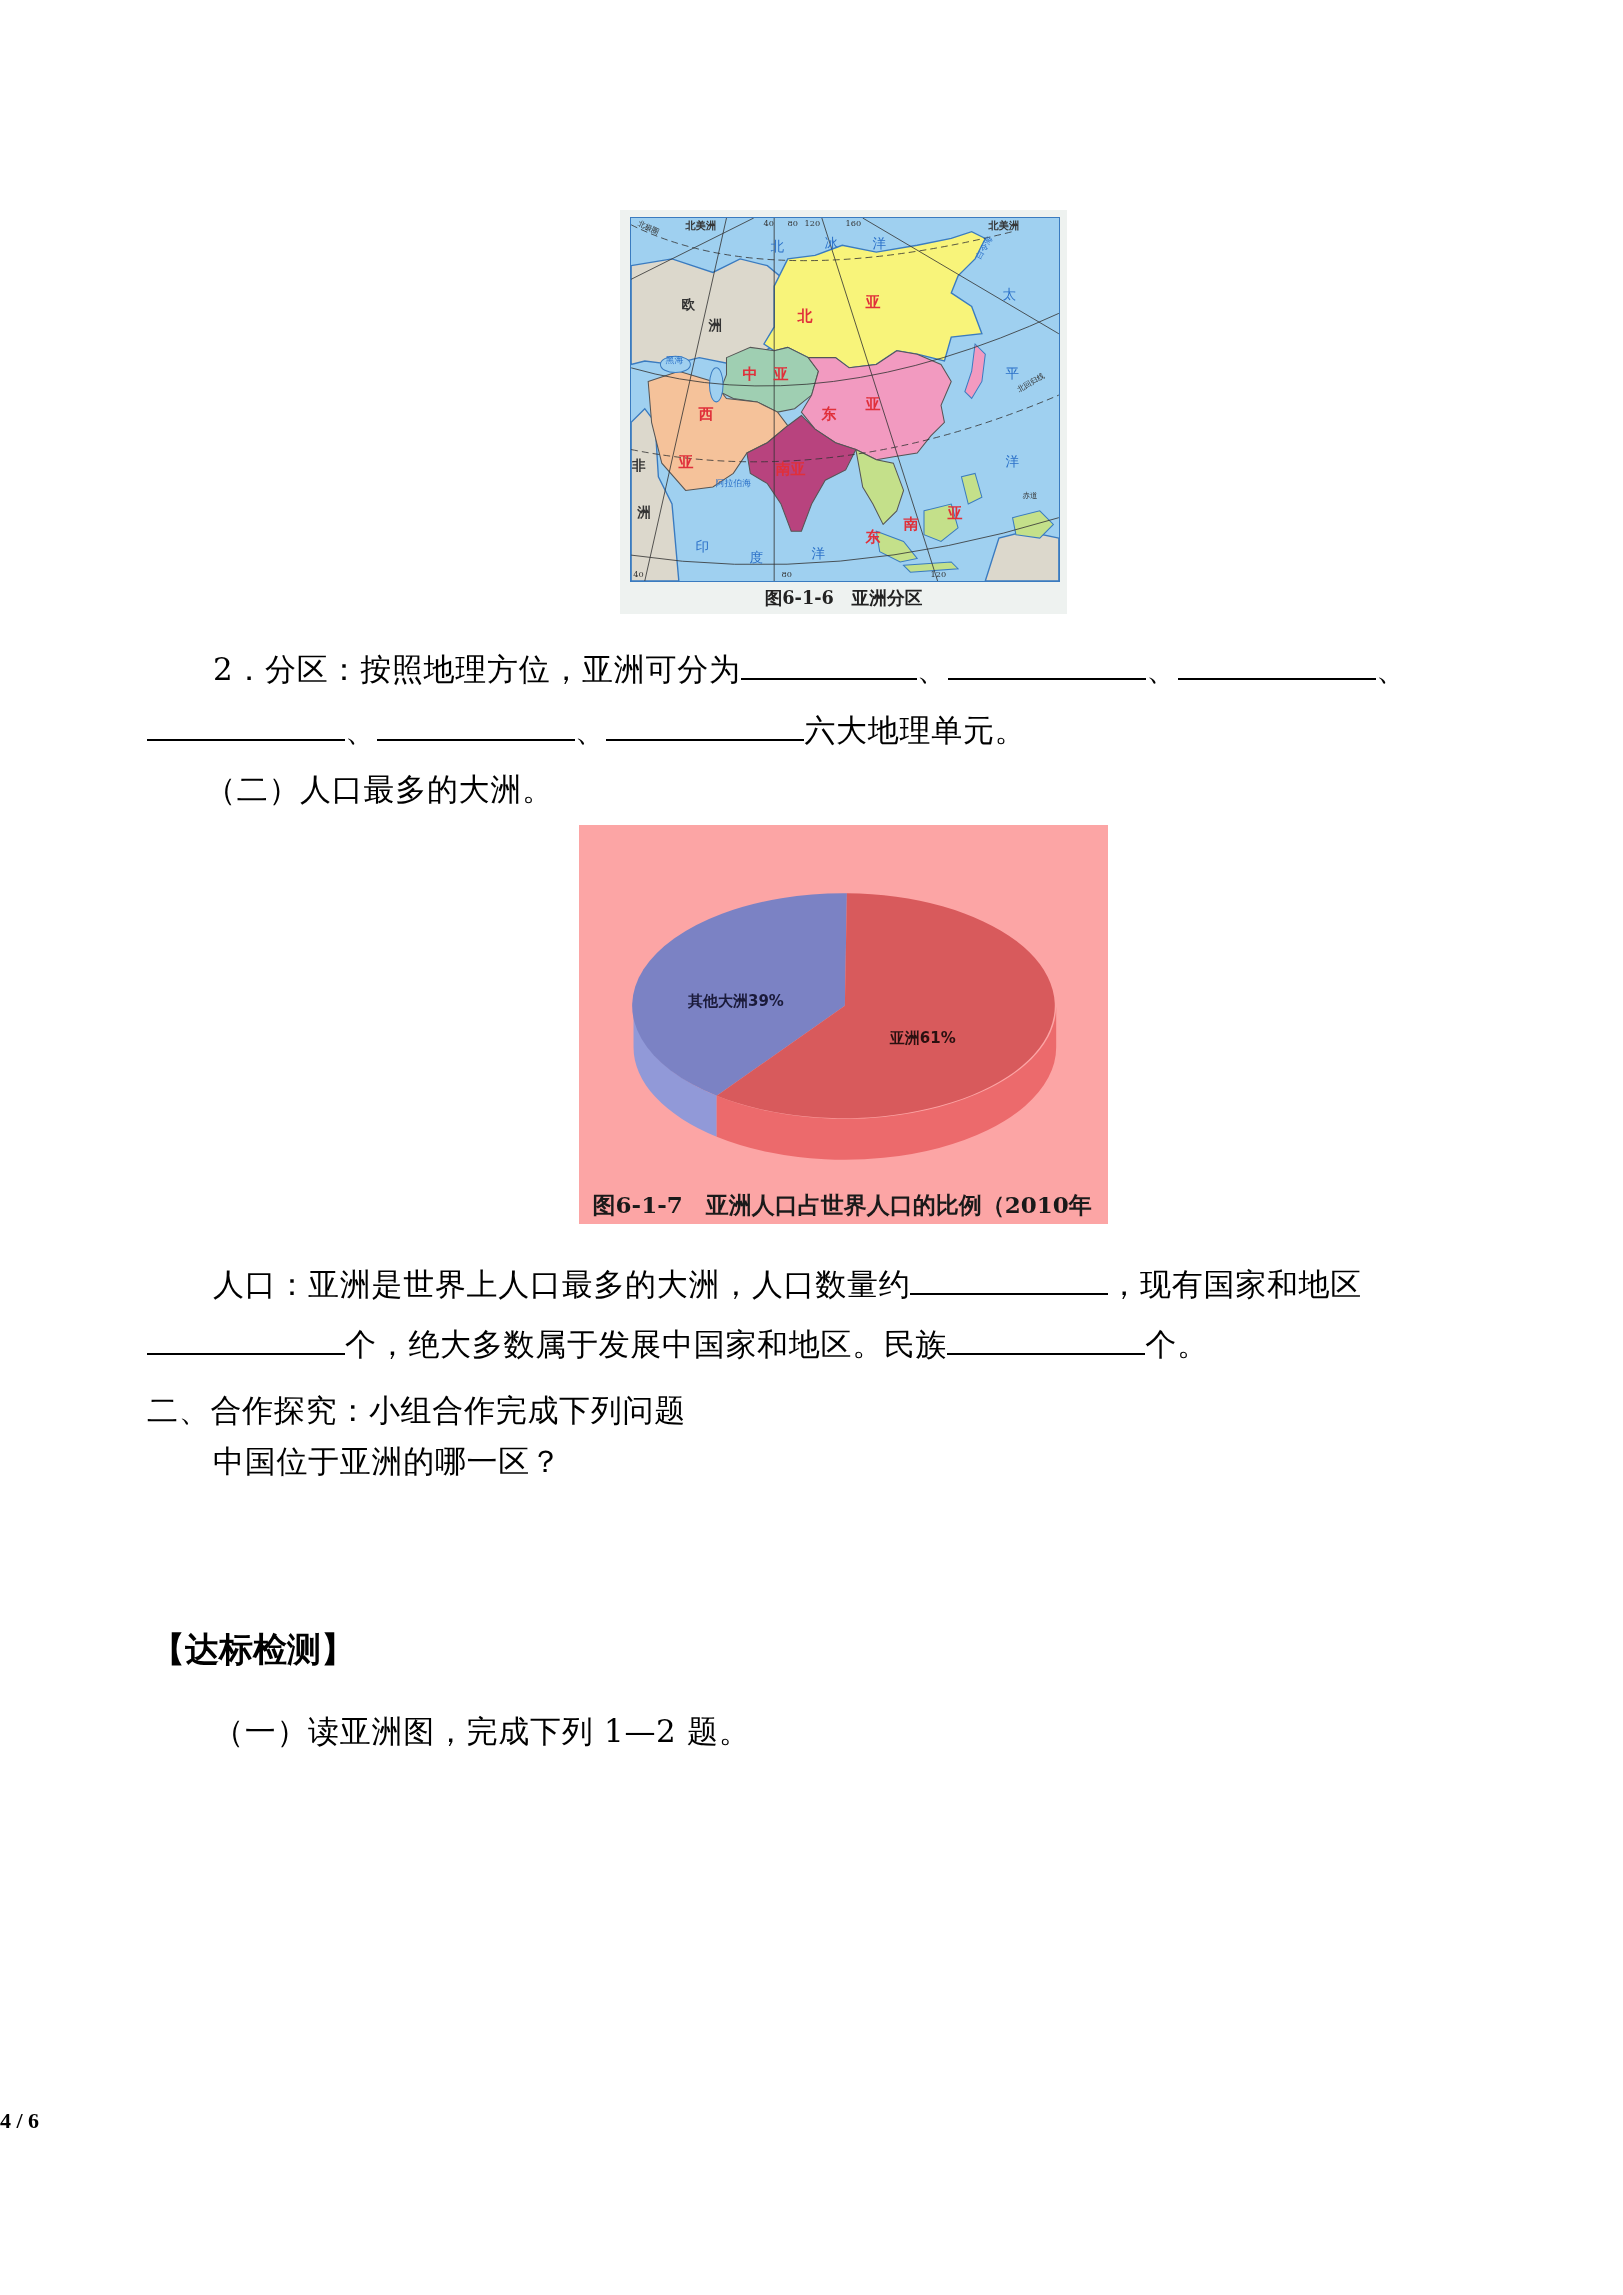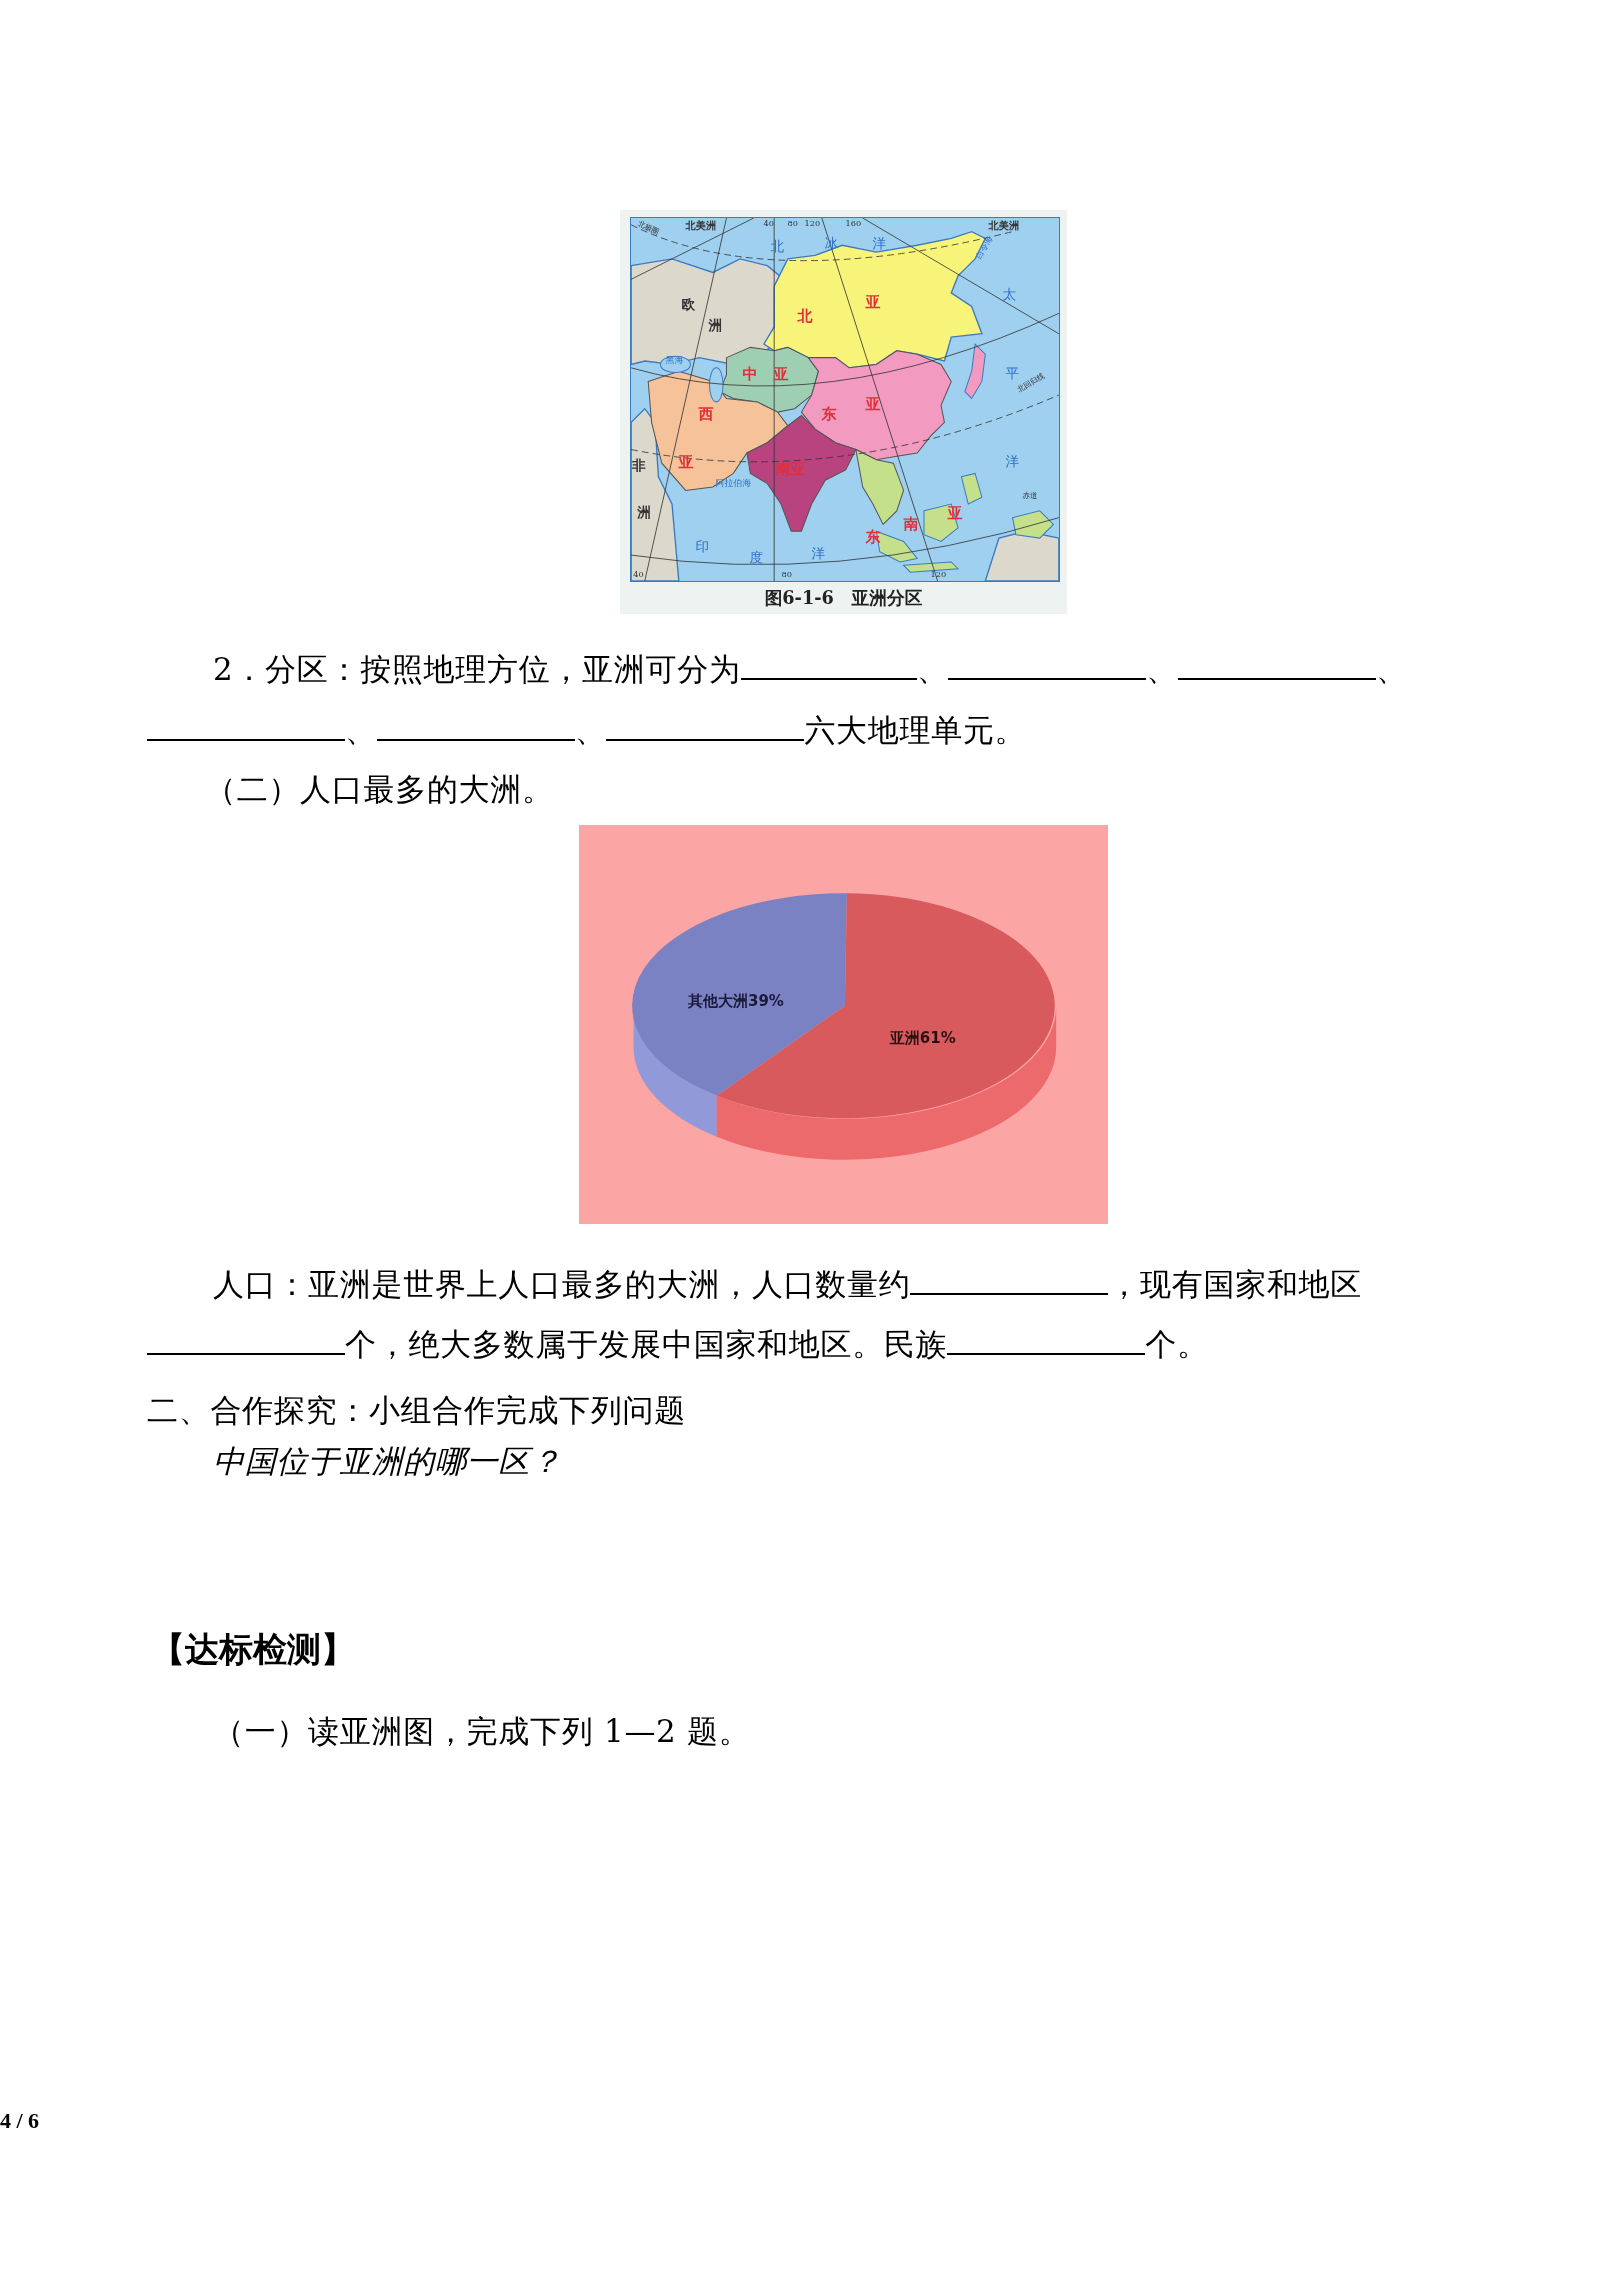--- a/index.html
+++ b/index.html
@@ -122,28 +122,29 @@
   <svg width="529" height="399" viewBox="0 0 776 585" style="position:absolute;left:0;top:0;">
 
     <path d="M80,265 L80,325 A310,165 0 0 0 202,457 L202,397 A310,165 0 0 1 80,265 Z" fill="#9199d8"></path>
     <path d="M202,397 L202,457 A310,165 0 0 0 700,325 L700,265 A310,165 0 0 1 202,397 Z" fill="#ec6a6c"></path>
 
     <path d="M390,265 L393,100 A310,165 0 0 0 202,397 Z" fill="#7b82c4"></path>
     <path d="M390,265 L393,100 A310,165 0 1 1 202,397 Z" fill="#d85a5c"></path>
     <text x="160" y="265" font-size="22" font-weight="bold" fill="#1a1a3a">其他大洲39%</text>
     <text x="456" y="320" font-size="22" font-weight="bold" fill="#2a1010">亚洲61%</text>
   </svg>
+  <div class="pie-caption">图6-1-7　亚洲人口占世界人口的比例（2010年</div>
 </div>
 
 <div class="line" style="left:213px;top:1263px;">
   <span>人口：亚洲是世界上人口最多的大洲，人口数量约</span><span class="blank" style="width:198px;"></span><span>，现有国家和地区</span>
 </div>
 <div class="line" style="left:147px;top:1323px;">
   <span class="blank" style="width:198px;"></span><span>个，绝大多数属于发展中国家和地区。民族</span><span class="blank" style="width:198px;"></span><span>个。</span>
 </div>
 <div class="line" style="left:147px;top:1382px;margin-top:8px;">二、合作探究：小组合作完成下列问题</div>
-<div class="line" style="left:213px;top:1441px;font-style:italic;">中国位于亚洲的哪一区？</div>
+<div class="line" style="left:213px;top:1441px;">中国位于亚洲的哪一区？</div>
 
 <div class="heading" style="left:151px;top:1629px;text-align:center;">【达标检测】</div>
 <div class="line" style="left:213px;top:1711px;">（一）读亚洲图，完成下列 1—2 题。</div>
 
 <div class="page-num">4 / 6</div>
 
 
 </body></html>

